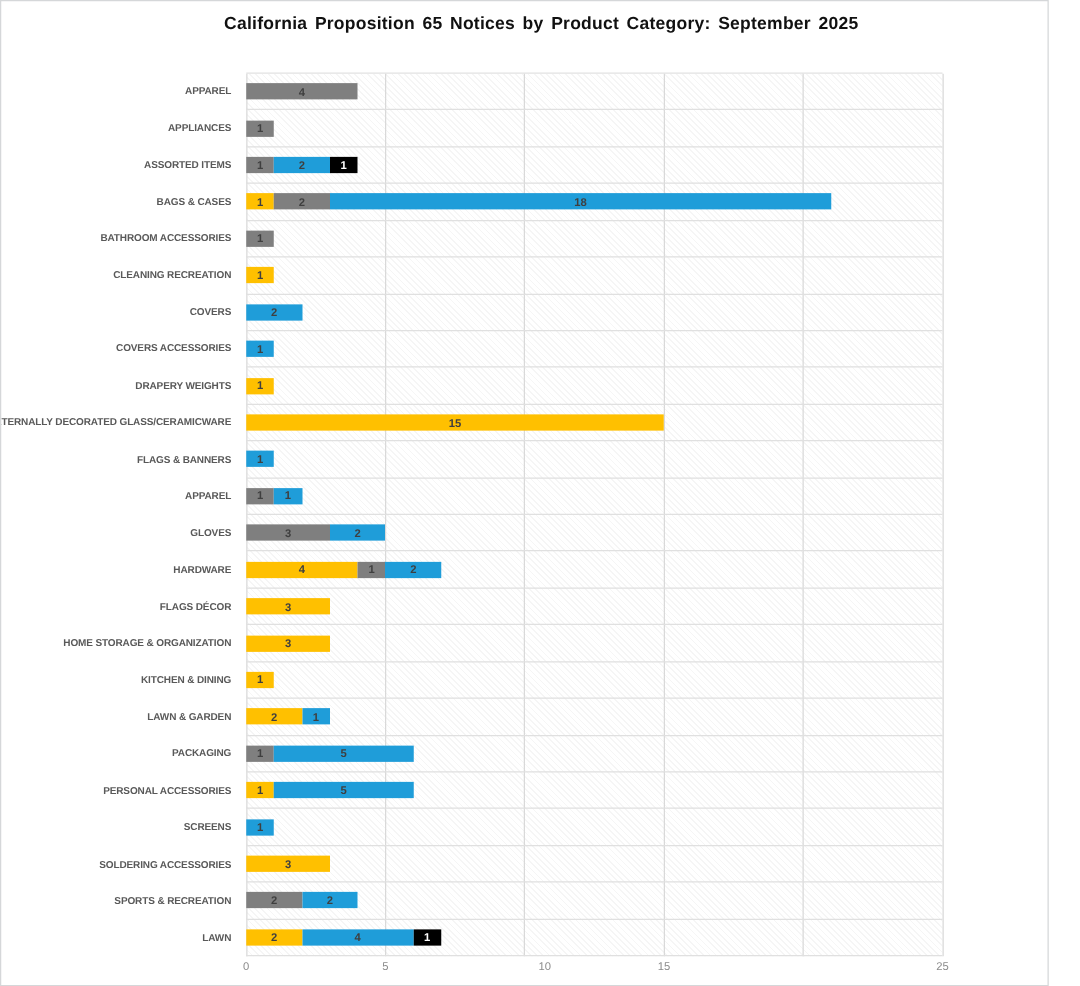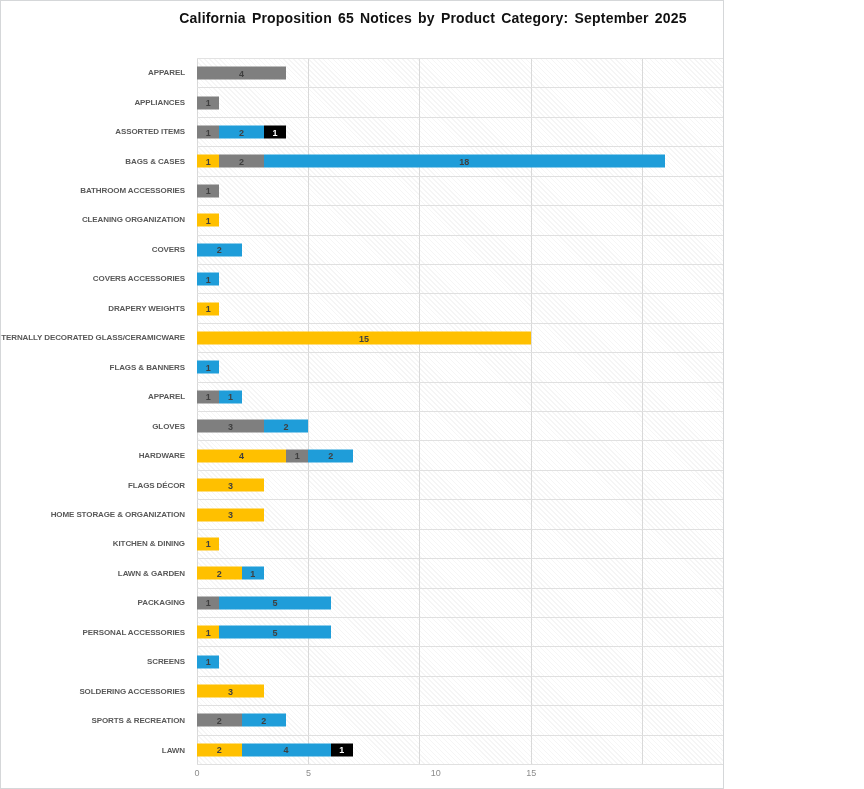--- a/index.html
+++ b/index.html
@@ -1,20 +1,20 @@
 <!DOCTYPE html>
 <html><head>
 <meta charset="utf-8">
 <style>
   * { margin:0; padding:0; box-sizing:border-box; }
   html,body { background:#fff; }
   body { font-family:"Liberation Sans","DejaVu Sans",sans-serif; }
 
   .frame {
-    position:relative; width:724px; height:789px;
+    position:relative; width:839px; height:789px;
     background:#fff; border:1px solid #d5d7d9; overflow:hidden;
   }
 
   .chart-title {
     position:absolute; top:9px; left:0; width:864px;
     text-align:center; font-size:14px; font-weight:bold; color:#111;
     letter-spacing:.2px; word-spacing:2px;
   }
   .chart-subtitle {
     position:absolute; top:28px; left:0; width:864px;
@@ -68,21 +68,21 @@
 <div class="frame">
   <div class="chart-title">California Proposition 65 Notices by Product Category: September 2025</div>
 
 
   <div class="labels-col" id="labelsCol">
       <div class="cat-label">APPAREL</div>
       <div class="cat-label">APPLIANCES</div>
       <div class="cat-label">ASSORTED ITEMS</div>
       <div class="cat-label">BAGS &amp; CASES</div>
       <div class="cat-label">BATHROOM ACCESSORIES</div>
-      <div class="cat-label">CLEANING ORGANIZATION</div>
+      <div class="cat-label">CLEANING RECREATION</div>
       <div class="cat-label">COVERS</div>
       <div class="cat-label">COVERS ACCESSORIES</div>
       <div class="cat-label">DRAPERY WEIGHTS</div>
       <div class="cat-label">EXTERNALLY DECORATED GLASS/CERAMICWARE</div>
       <div class="cat-label">FLAGS &amp; BANNERS</div>
       <div class="cat-label">APPAREL</div>
       <div class="cat-label">GLOVES</div>
       <div class="cat-label">HARDWARE</div>
       <div class="cat-label">FLAGS DÉCOR</div>
       <div class="cat-label">HOME STORAGE &amp; ORGANIZATION</div>

